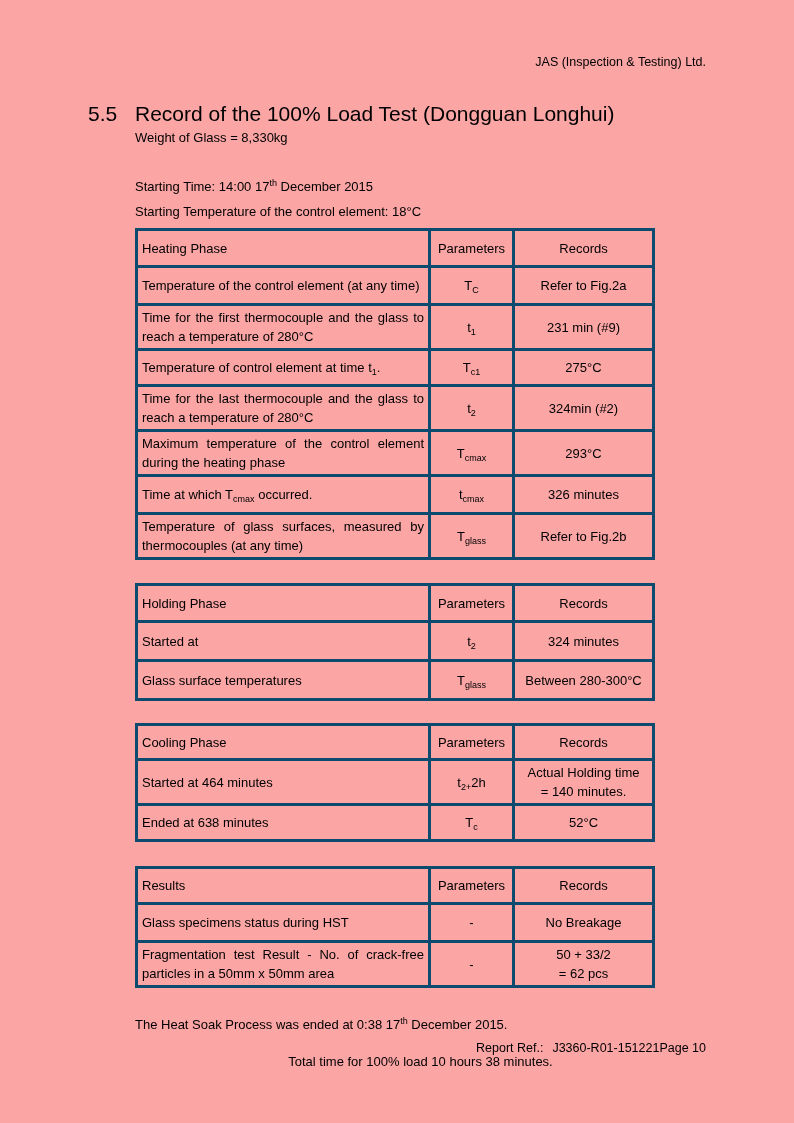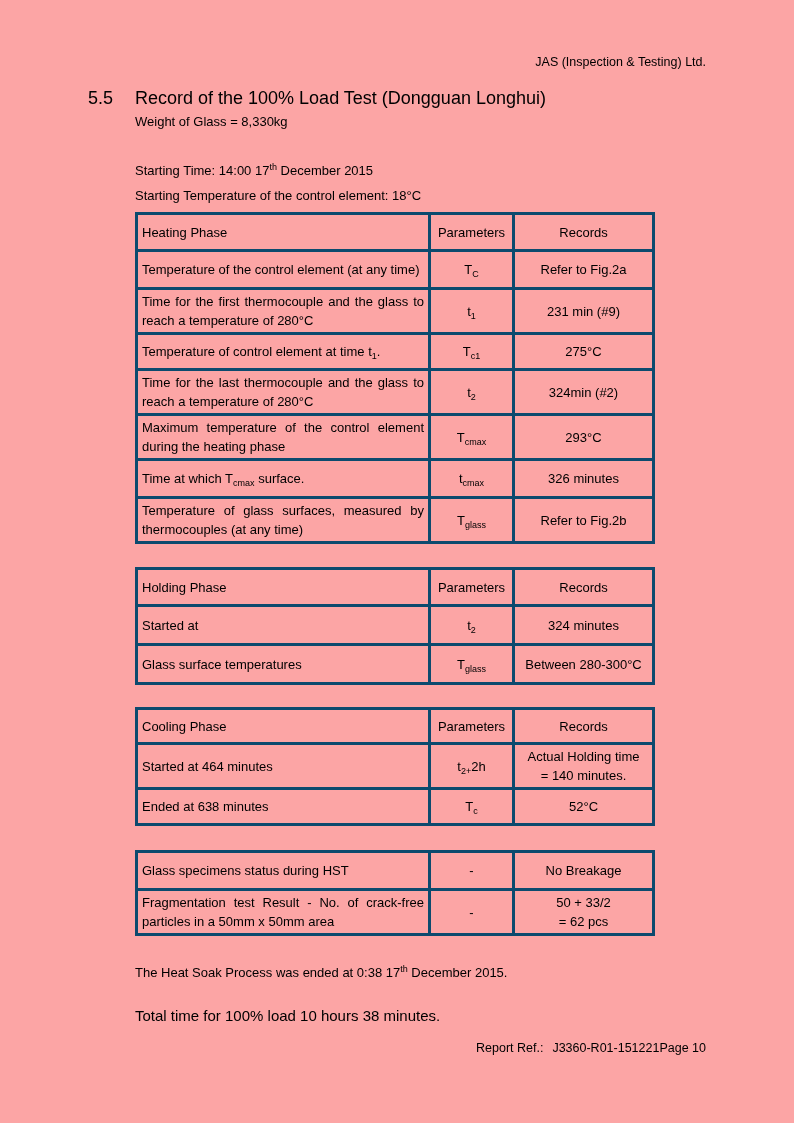--- a/index.html
+++ b/index.html
@@ -15,22 +15,22 @@
     overflow: hidden;
   }
   .company {
     padding-top: 55px;
     text-align: right;
     font-size: 12.5px;
     line-height: 15px;
   }
   .heading {
     display: flex;
-    margin-top: 18px;
-    font-size: 18px;
+    margin-top: 34px;
+    font-size: 21px;
     line-height: 20px;
   }
   .sec-num { width: 47px; flex: 0 0 47px; }
   .indent { margin-left: 47px; }
   .weight   { margin-top: 5px;  font-size: 13px; line-height: 17px; }
   .start-line  { margin-top: 31px; font-size: 13px; line-height: 19px; }
   .start-line2 { margin-top: 6px;  font-size: 13px; line-height: 19px; }
   table.doc {
     border-collapse: collapse;
     margin-left: 47px;
@@ -47,21 +47,21 @@
   }
   table.doc tr.hdr td { border-bottom-width: 2px; }
   table.doc td.c1 { text-align: justify; }
   table.doc tr.hdr td.c1 { text-align: left; }
   table.doc td.c2, table.doc td.c3 { text-align: center; padding: 2px 2px; }
   .t1 { margin-top: 7px; }
   .t2 { margin-top: 23px; padding-left: 48px; }
   .t3 { margin-top: 22px; }
   .t4 { margin-top: 24px; }
   .closing1 { margin-top: 27px; font-size: 13px; line-height: 19px; }
-  .closing2 { margin-top: 24px;  font-size: 15px; line-height: 19px; }
+  .closing2 { margin-top: 18px;  font-size: 13px; line-height: 19px; text-align: center; }
   .footer {
     position: absolute;
     left: 88px; right: 88px; top: 1041px;
     display: flex;
     justify-content: flex-end;
     font-size: 12.5px;
     line-height: 15px;
   }
   .footer .ref-value { margin-left: 9px; }
   sub { font-size: 9px; vertical-align: -3px; line-height: 0; }
@@ -114,21 +114,21 @@
       <td class="c1">Time for the last thermocouple and the glass to reach a temperature of 280°C</td>
       <td class="c2"><span>t</span><sub>2</sub></td>
       <td class="c3">324min (#2)</td>
     </tr>
     <tr style="height:38px">
       <td class="c1">Maximum temperature of the control element during the heating phase</td>
       <td class="c2"><span>T</span><sub>cmax</sub></td>
       <td class="c3">293°C</td>
     </tr>
     <tr style="height:38px">
-      <td class="c1"><span>Time at which T</span><sub>cmax</sub><span> surface.</span></td>
+      <td class="c1"><span>Time at which T</span><sub>cmax</sub><span> occurred.</span></td>
       <td class="c2"><span>t</span><sub>cmax</sub></td>
       <td class="c3">326 minutes</td>
     </tr>
     <tr style="height:41px">
       <td class="c1">Temperature of glass surfaces, measured by thermocouples (at any time)</td>
       <td class="c2"><span>T</span><sub>glass</sub></td>
       <td class="c3">Refer to Fig.2b</td>
     </tr>
   </tbody>
     </table>
@@ -183,20 +183,25 @@
   </tbody>
     </table>
 
   <table class="doc t4">
     <colgroup>
         <col style="width:293px">
         <col style="width:84px">
         <col style="width:140px">
       </colgroup>
     <tbody>
+        <tr class="hdr" style="height:36px">
+      <td class="c1">Results</td>
+      <td class="c2">Parameters</td>
+      <td class="c3">Records</td>
+    </tr>
     <tr style="height:38px">
       <td class="c1">Glass specimens status during HST</td>
       <td class="c2">-</td>
       <td class="c3">No Breakage</td>
     </tr>
     <tr style="height:42px">
       <td class="c1">Fragmentation test Result - No. of crack-free particles in a 50mm x 50mm area</td>
       <td class="c2">-</td>
       <td class="c3"><span>50 + 33/2</span><br><span>= 62 pcs</span></td>
     </tr>

